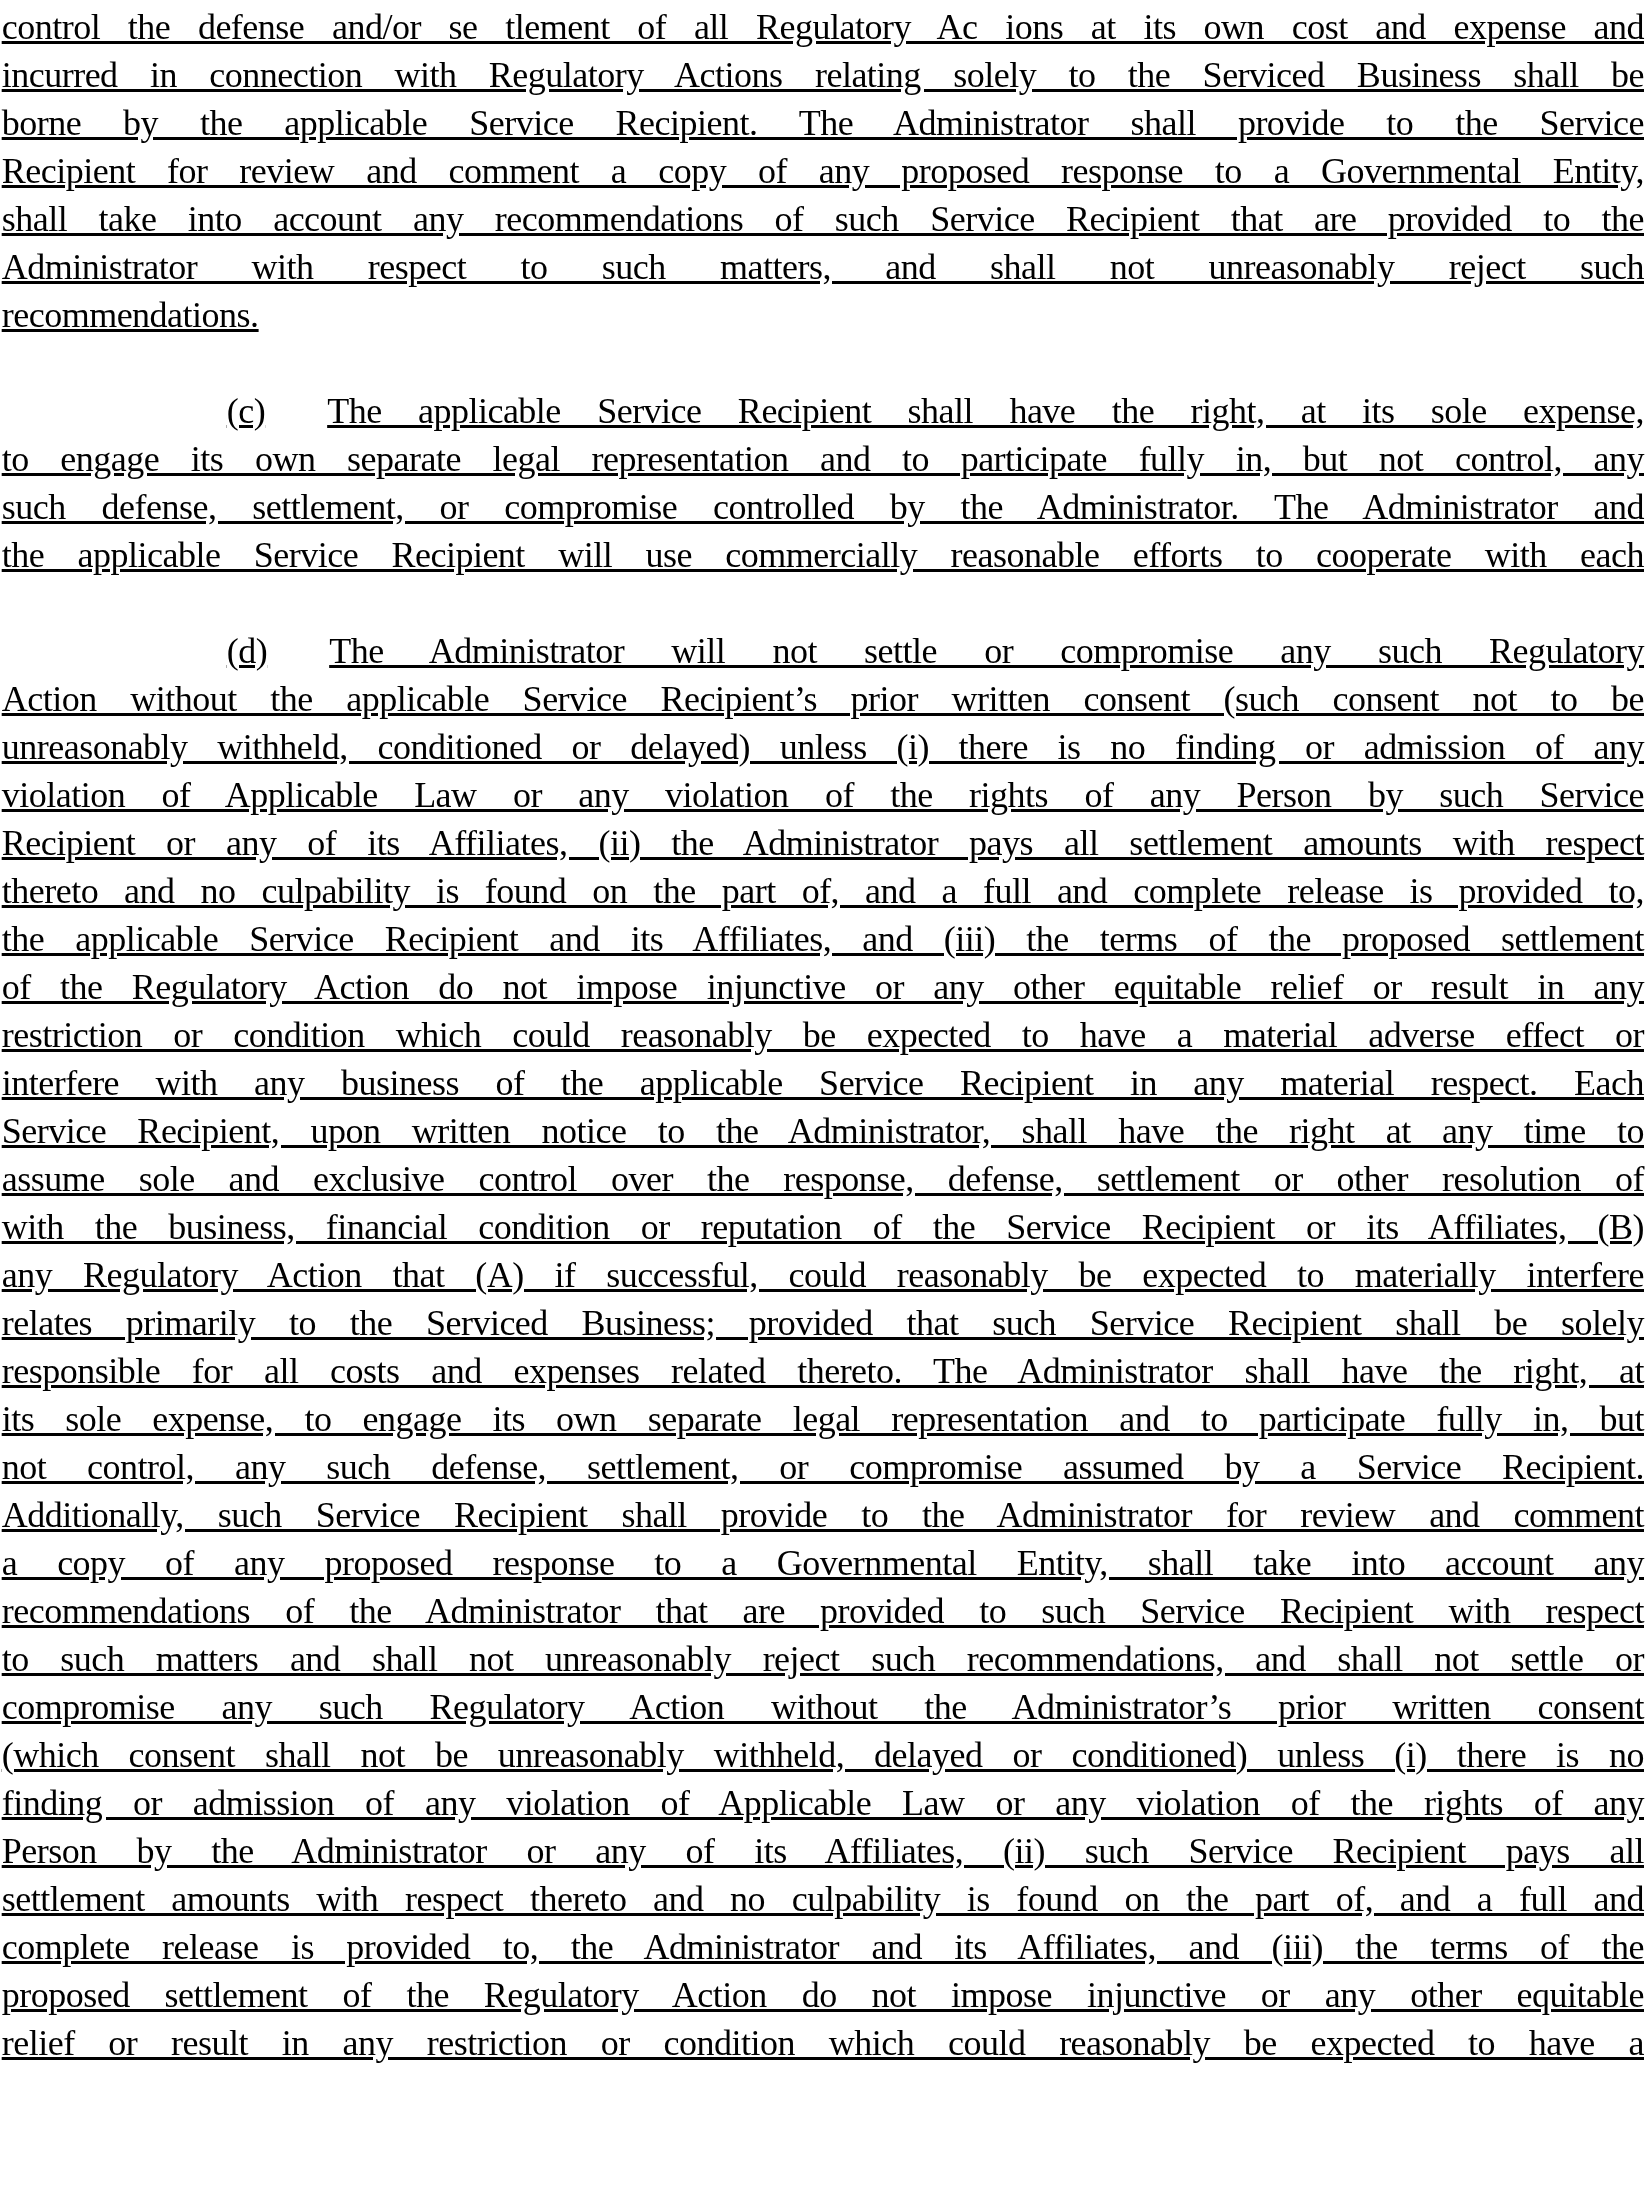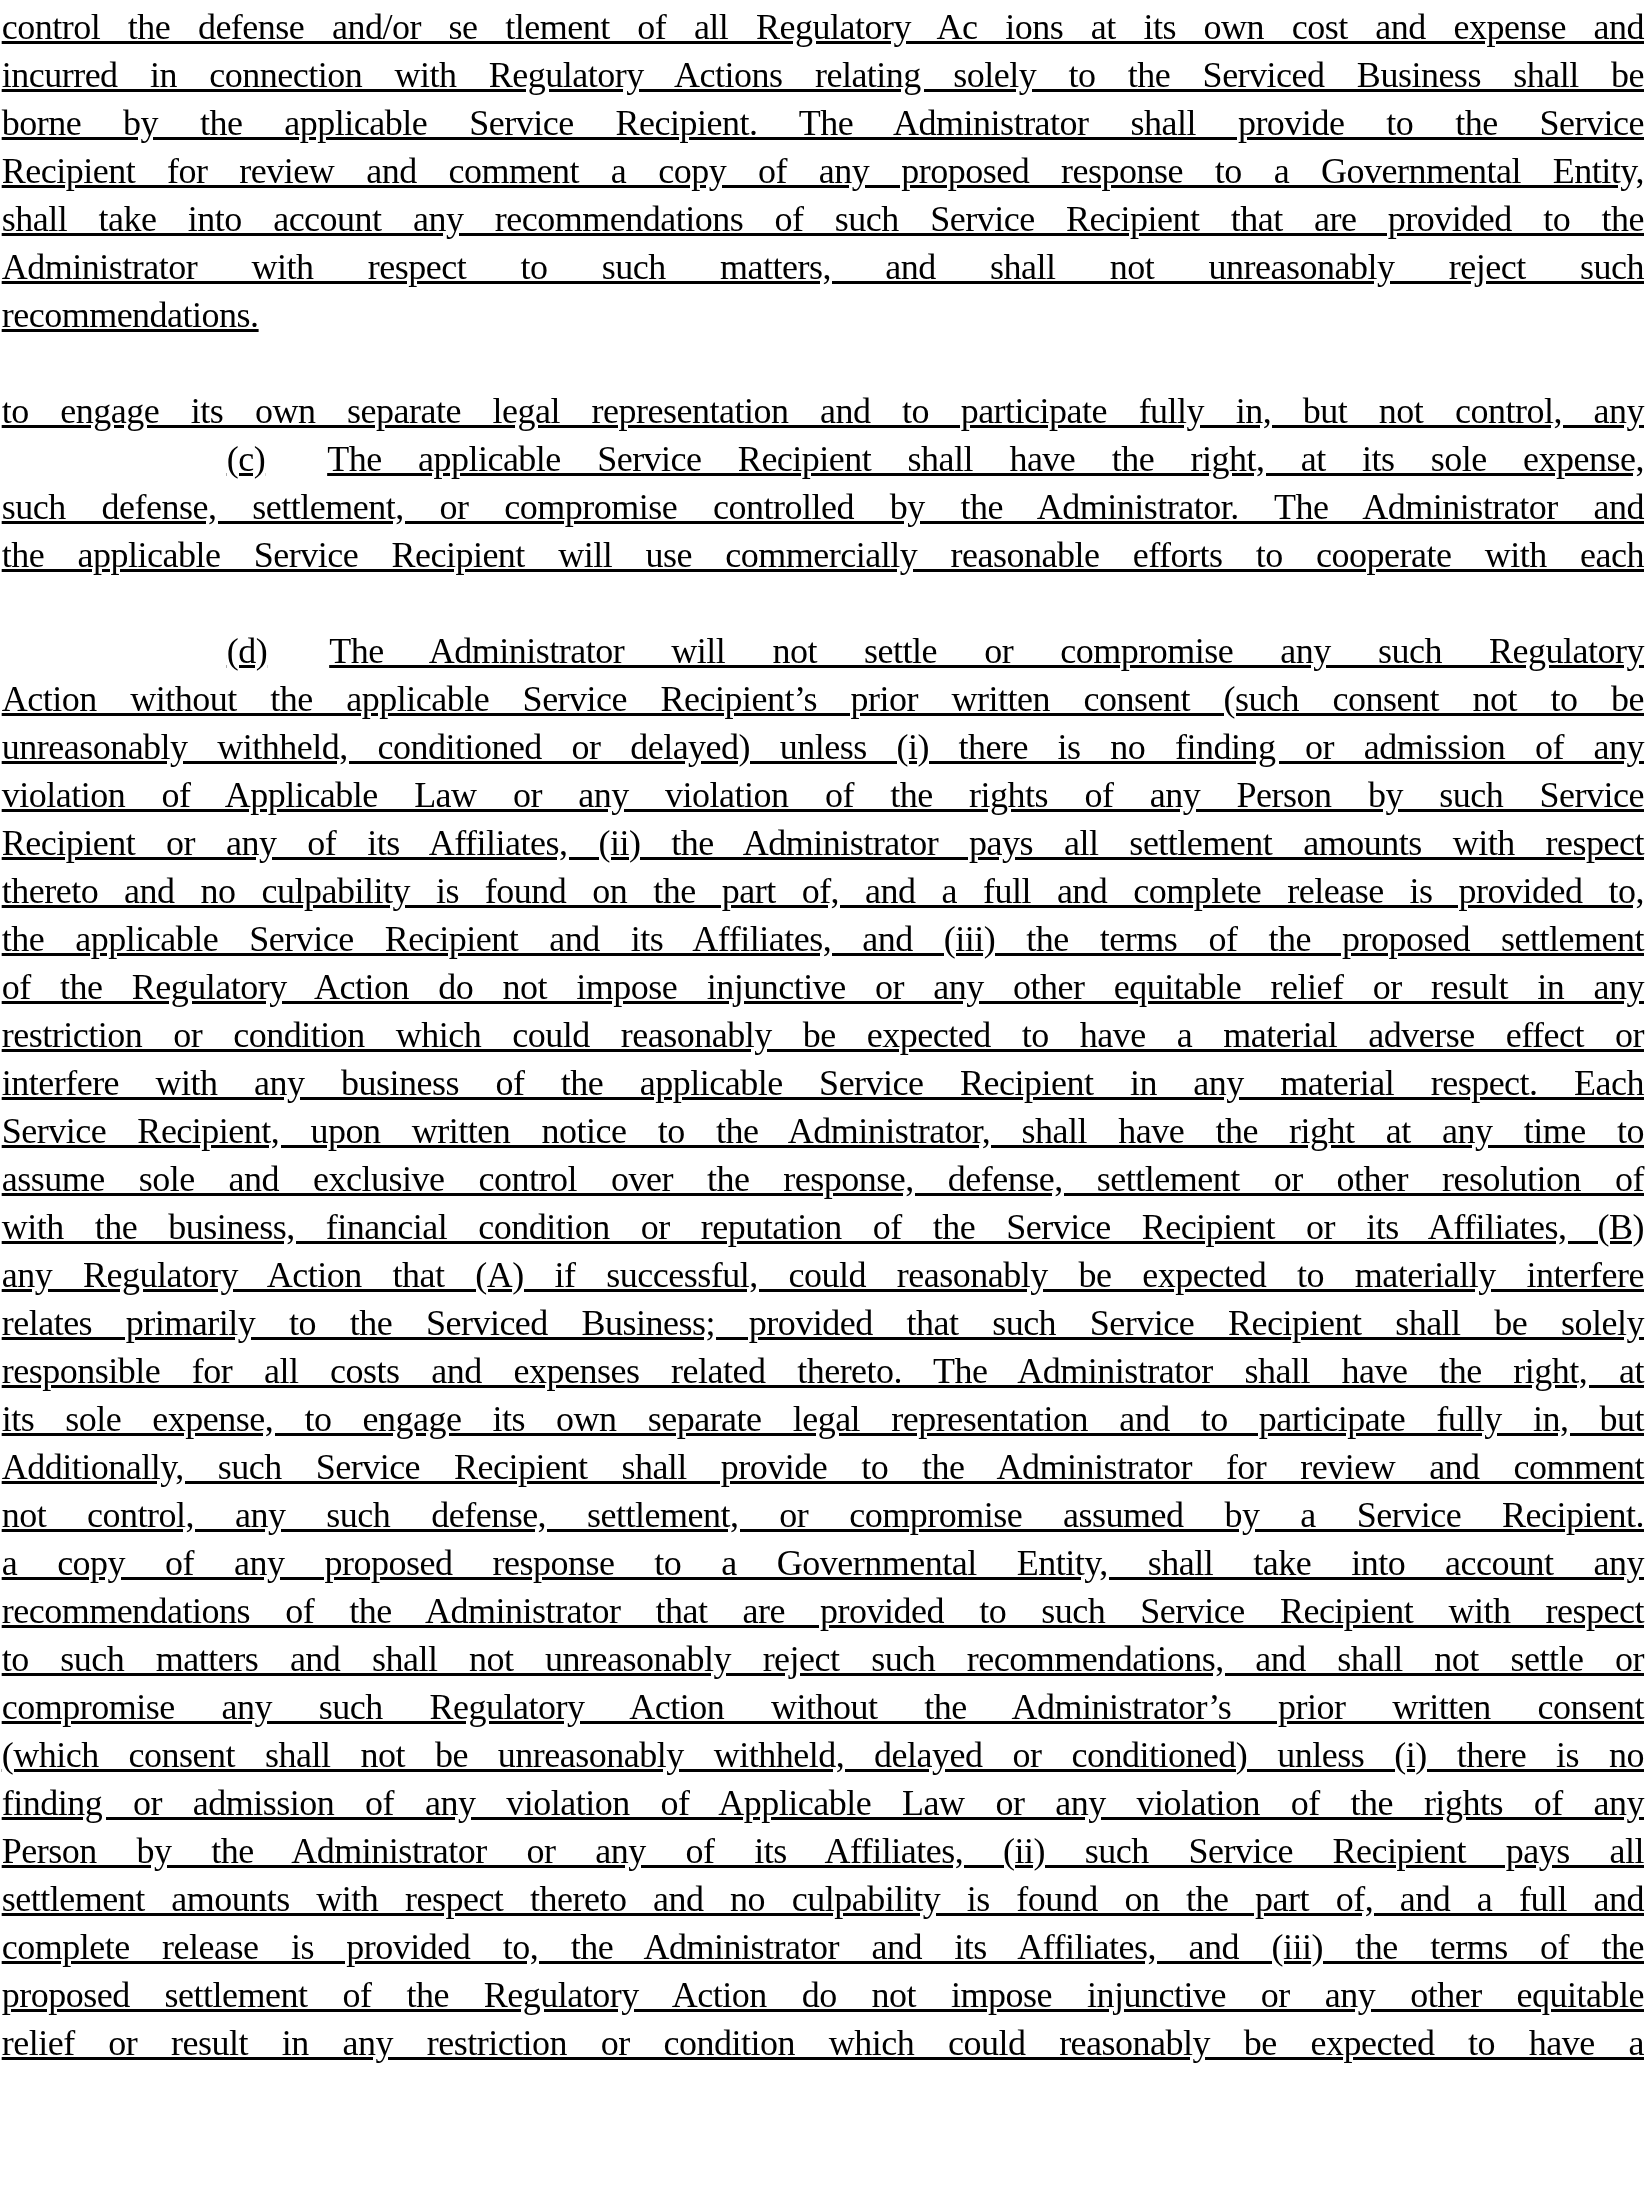--- a/index.html
+++ b/index.html
@@ -44,22 +44,22 @@
     <div class="para">
       <div class="line">control the defense and/or se tlement of all Regulatory Ac ions at its own cost and expense and</div>
       <div class="line">incurred in connection with Regulatory Actions relating solely to the Serviced Business shall be</div>
       <div class="line">borne by the applicable Service Recipient.  The Administrator shall provide to the Service</div>
       <div class="line">Recipient for review and comment a copy of any proposed response to a Governmental Entity,</div>
       <div class="line">shall take into account any recommendations of such Service Recipient that are provided to the</div>
       <div class="line">Administrator with respect to such matters, and shall not unreasonably reject such</div>
       <div class="line left">recommendations.</div>
     </div>
     <div class="para">
+      <div class="line"><span class="p-indent"></span><span>(c)</span><span class="p-tab"></span><span>The applicable Service Recipient shall have the right, at its sole expense,</span></div>
       <div class="line">to engage its own separate legal representation and to participate fully in, but not control, any</div>
-      <div class="line"><span class="p-indent"></span><span>(c)</span><span class="p-tab"></span><span>The applicable Service Recipient shall have the right, at its sole expense,</span></div>
       <div class="line">such defense, settlement, or compromise controlled by the Administrator.  The Administrator and</div>
       <div class="line">the applicable Service Recipient will use commercially reasonable efforts to cooperate with each</div>
     </div>
     <div class="para">
       <div class="line"><span class="p-indent"></span><span>(d)</span><span class="p-tab"></span><span>The Administrator will not settle or compromise any such Regulatory</span></div>
       <div class="line">Action without the applicable Service Recipient’s prior written consent (such consent not to be</div>
       <div class="line">unreasonably withheld, conditioned or delayed) unless (i) there is no finding or admission of any</div>
       <div class="line">violation of Applicable Law or any violation of the rights of any Person by such Service</div>
       <div class="line">Recipient or any of its Affiliates, (ii) the Administrator pays all settlement amounts with respect</div>
       <div class="line">thereto and no culpability is found on the part of, and a full and complete release is provided to,</div>
@@ -67,22 +67,22 @@
       <div class="line">of the Regulatory Action do not impose injunctive or any other equitable relief or result in any</div>
       <div class="line">restriction or condition which could reasonably be expected to have a material adverse effect or</div>
       <div class="line">interfere with any business of the applicable Service Recipient in any material respect.  Each</div>
       <div class="line">Service Recipient, upon written notice to the Administrator, shall have the right at any time to</div>
       <div class="line">assume sole and exclusive control over the response, defense, settlement or other resolution of</div>
       <div class="line">with the business, financial condition or reputation of the Service Recipient or its Affiliates, (B)</div>
       <div class="line">any Regulatory Action that (A) if successful, could reasonably be expected to materially interfere</div>
       <div class="line">relates primarily to the Serviced Business; provided that such Service Recipient shall be solely</div>
       <div class="line">responsible for all costs and expenses related thereto.  The Administrator shall have the right, at</div>
       <div class="line">its sole expense, to engage its own separate legal representation and to participate fully in, but</div>
+      <div class="line">not control, any such defense, settlement, or compromise assumed by a Service Recipient.</div>
       <div class="line">Additionally, such Service Recipient shall provide to the Administrator for review and comment</div>
-      <div class="line">not control, any such defense, settlement, or compromise assumed by a Service Recipient.</div>
       <div class="line">a copy of any proposed response to a Governmental Entity, shall take into account any</div>
       <div class="line">recommendations of the Administrator that are provided to such Service Recipient with respect</div>
       <div class="line">to such matters and shall not unreasonably reject such recommendations, and shall not settle or</div>
       <div class="line">compromise any such Regulatory Action without the Administrator’s prior written consent</div>
       <div class="line">(which consent shall not be unreasonably withheld, delayed or conditioned) unless (i) there is no</div>
       <div class="line">finding or admission of any violation of Applicable Law or any violation of the rights of any</div>
       <div class="line">Person by the Administrator or any of its Affiliates, (ii) such Service Recipient pays all</div>
       <div class="line">settlement amounts with respect thereto and no culpability is found on the part of, and a full and</div>
       <div class="line">complete release is provided to, the Administrator and its Affiliates, and (iii) the terms of the</div>
       <div class="line">proposed settlement of the Regulatory Action do not impose injunctive or any other equitable</div>

